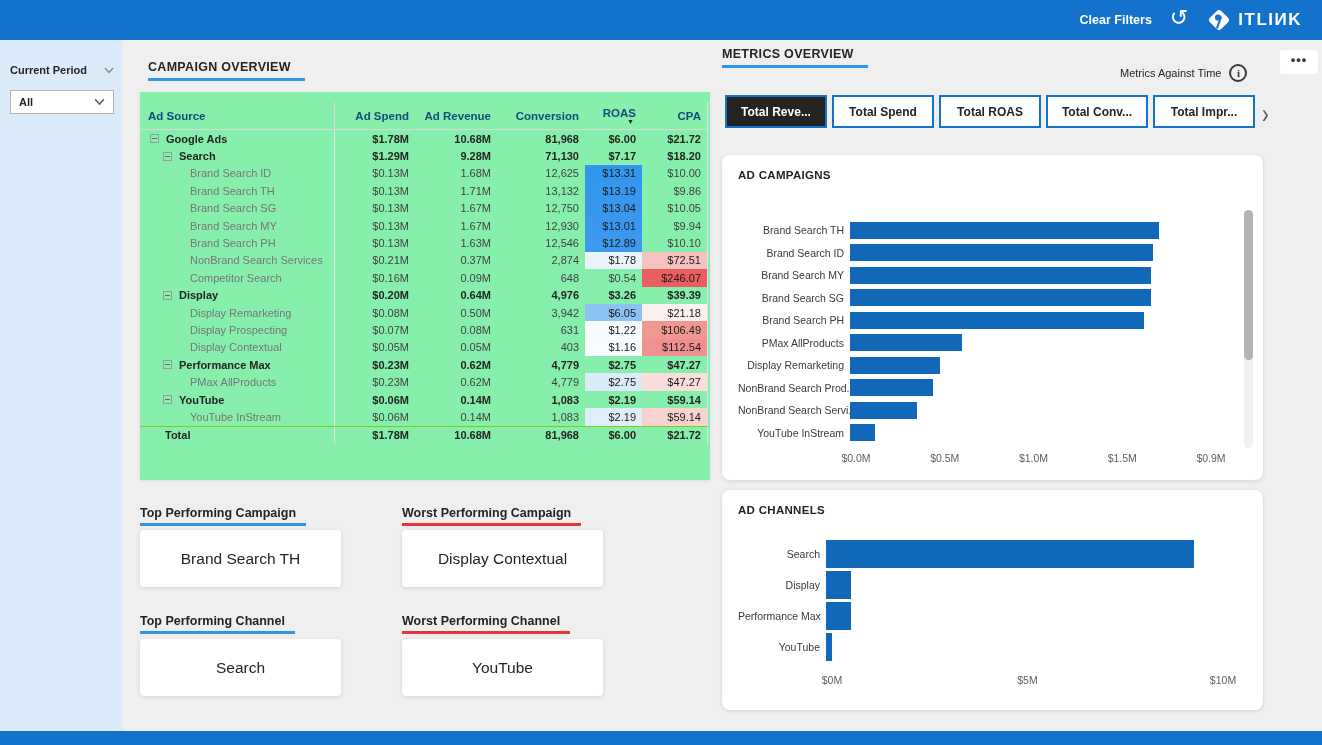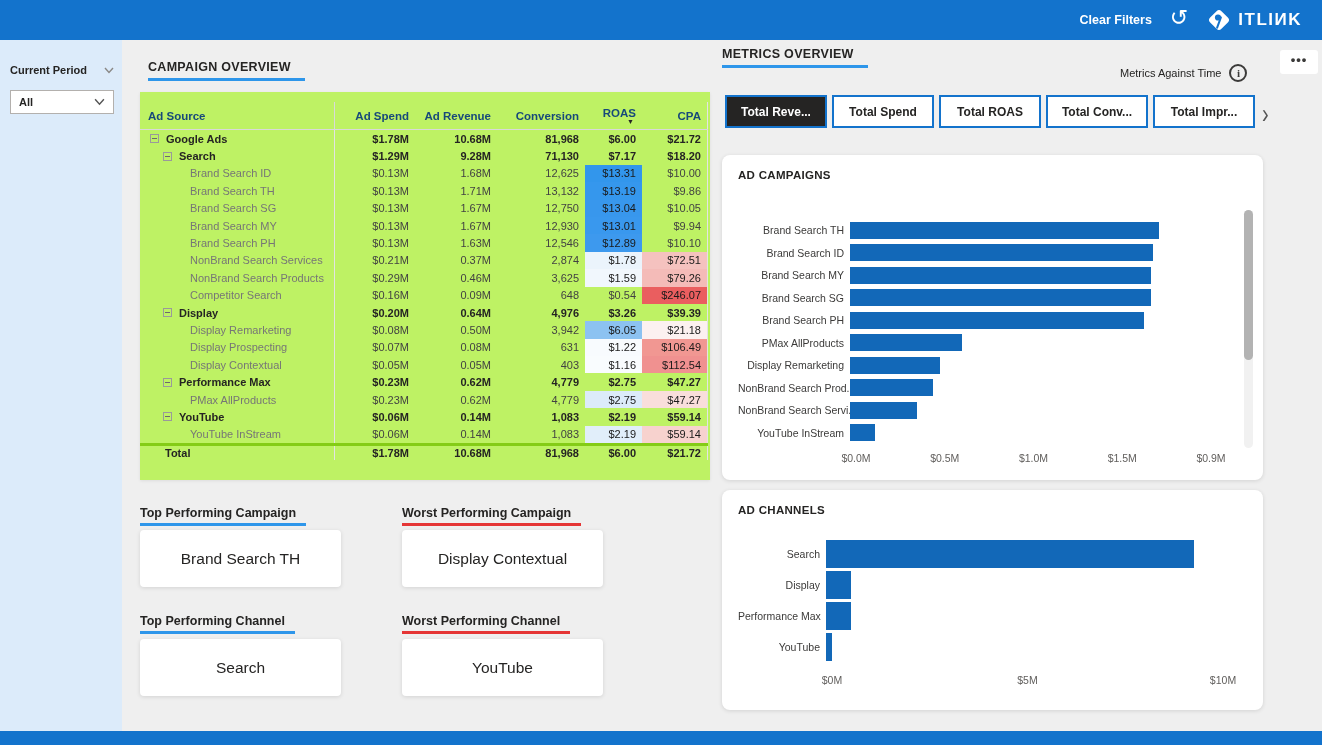--- a/index.html
+++ b/index.html
@@ -24,36 +24,36 @@
   .slicer-header { display:flex; align-items:center; justify-content:space-between; }
   .slicer-label { font-size:11px; font-weight:bold; color:#252423; }
   .slicer-chevron { color:#777; }
   .slicer-dropdown { margin-top:14px; background:#fff; border:1px solid #b3b0ad; height:24px; display:flex; align-items:center; justify-content:space-between; padding:0 8px; cursor:pointer; }
   .slicer-value { font-size:11px; font-weight:bold; color:#252423; }
 
   
   .sec-title { position:absolute; font-size:12.5px; font-weight:bold; color:#252423; letter-spacing:0.3px; padding:0 14px 4px 0; border-bottom:3px solid #2E96EA; }
 
   
-  .table-card { position:absolute; left:140px; top:92px; width:570px; height:388px; background:#bef264; box-shadow:0 1px 3px rgba(0,0,0,0.08); padding:10px 2px 0 0; }
+  .table-card { position:absolute; left:140px; top:92px; width:570px; height:388px; background:#86efac; box-shadow:0 1px 3px rgba(0,0,0,0.08); padding:10px 2px 0 0; }
   .tbl { width:100%; font-size:11px; }
   .tbl-head { display:flex; align-items:flex-start; height:28px; border-bottom:1px solid #d9d9d9; color:#17497A; font-weight:bold; font-size:11.5px; }
   .tbl-row { display:flex; align-items:flex-start; height:17.4px; cursor:pointer; }
   .c-name { flex:1 1 auto; display:flex; align-items:center; border-right:1px solid #e3e3e3; height:100%; overflow:hidden; white-space:nowrap; }
   .c-num { width:80px; text-align:right; padding-right:6px; height:100%; display:flex; align-items:center; justify-content:flex-end; }
   .c-rev { width:82px; } .c-conv { width:88px; } .c-roas { width:57px; } .c-cpa { width:66px; border-right:1px solid #e3e3e3; }
   .tbl-head .c-name { padding-left:8px; border-right:1px solid #d9d9d9; align-items:center; }
   .sort-col { display:flex; flex-direction:column; align-items:flex-end; justify-content:center; }
   .sort-arrow { font-size:7px; line-height:5px; color:#252423; margin-right:2px; }
   .row-bold { font-weight:bold; color:#252423; }
   .row-leaf { color:#424242; }
   .row-leaf .name-text { color:#767676; }
   .expand-box { width:9px; height:9px; border:1px solid #9a9a9a; position:relative; margin-right:7px; flex:0 0 auto; }
   .expand-box::after { content:""; position:absolute; left:1px; right:1px; top:3px; height:1px; background:#6a6a6a; }
-  .total-row { border-top:3px solid #84cc16; }
+  .total-row { border-top:1px solid #84cc16; }
 
   
   .perf-label { position:absolute; font-size:12.5px; font-weight:bold; color:#252423; padding:0 10px 3px 0; }
   .u-blue { border-bottom:3px solid #2E96EA; }
   .u-red  { border-bottom:3px solid #E53535; }
   .perf-card { position:absolute; width:201px; height:57px; background:#fff; border-radius:4px; box-shadow:0 1px 4px rgba(0,0,0,0.12); display:flex; align-items:center; justify-content:center; font-size:15.5px; color:#252423; }
 
   
   .metrics-time { position:absolute; left:1120px; top:64px; display:flex; align-items:center; gap:8px; }
   .metrics-time-label { font-size:11px; color:#252423; }
@@ -204,30 +204,20 @@
             <span class="name-text">NonBrand Search Services</span>
           </div>
           <div class="c-num ">$0.21M</div>
           <div class="c-num c-rev">0.37M</div>
           <div class="c-num c-conv">2,874</div>
           <div class="c-num c-roas" style="background: rgb(235, 244, 252); color: rgb(26, 26, 26);">$1.78</div>
           <div class="c-num c-cpa" style="background: rgb(245, 194, 191); color: rgb(26, 26, 26);">$72.51</div>
         </div>
         <div class="tbl-row row-leaf">
           <div class="c-name" style="padding-left: 50px;">
-            <span class="name-text">NonBrand Search Products</span>
-          </div>
-          <div class="c-num ">$0.29M</div>
-          <div class="c-num c-rev">0.46M</div>
-          <div class="c-num c-conv">3,625</div>
-          <div class="c-num c-roas" style="background: rgb(241, 247, 253); color: rgb(26, 26, 26);">$1.59</div>
-          <div class="c-num c-cpa" style="background: rgb(244, 187, 184); color: rgb(26, 26, 26);">$79.26</div>
-        </div>
-        <div class="tbl-row row-leaf">
-          <div class="c-name" style="padding-left: 50px;">
             <span class="name-text">Competitor Search</span>
           </div>
           <div class="c-num ">$0.16M</div>
           <div class="c-num c-rev">0.09M</div>
           <div class="c-num c-conv">648</div>
           <div class="c-num c-roas">$0.54</div>
           <div class="c-num c-cpa" style="background: rgb(234, 94, 95); color: rgb(26, 26, 26);">$246.07</div>
         </div>
         <div class="tbl-row row-bold">
           <div class="c-name" style="padding-left: 23px;">

